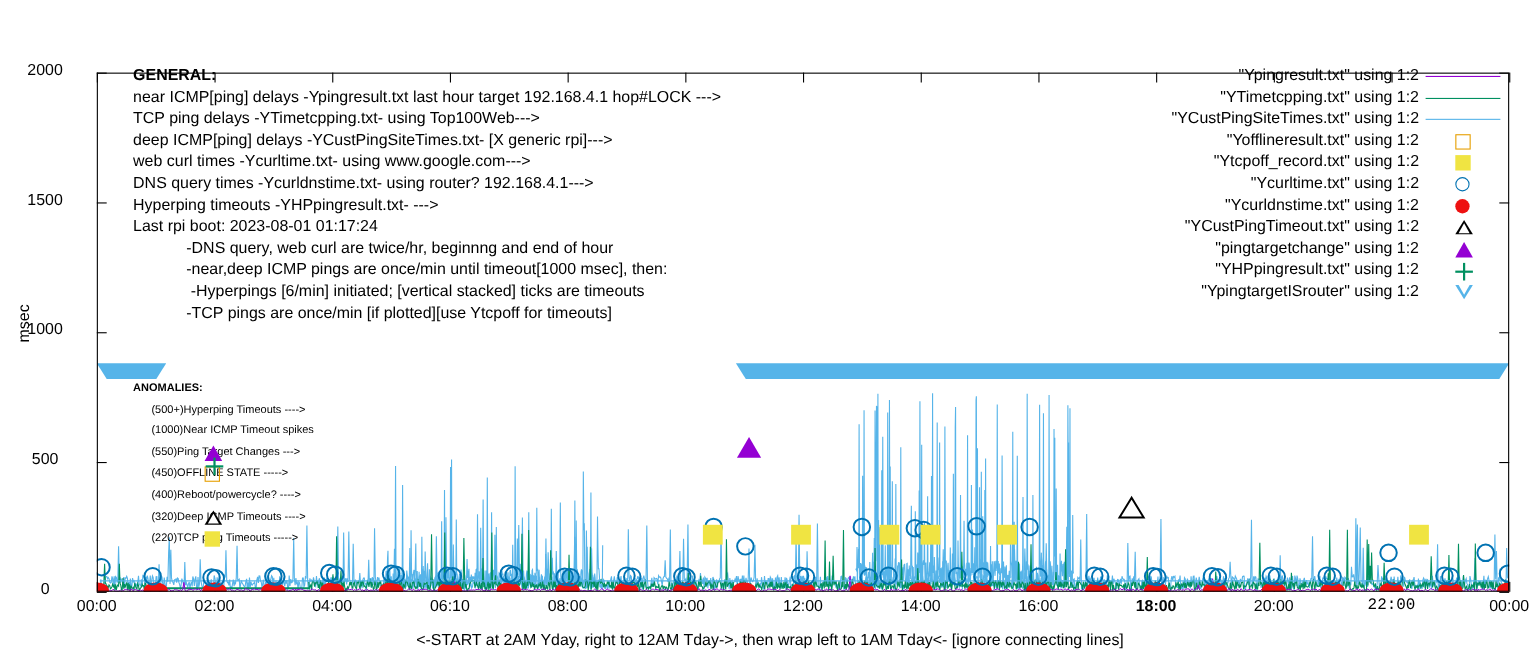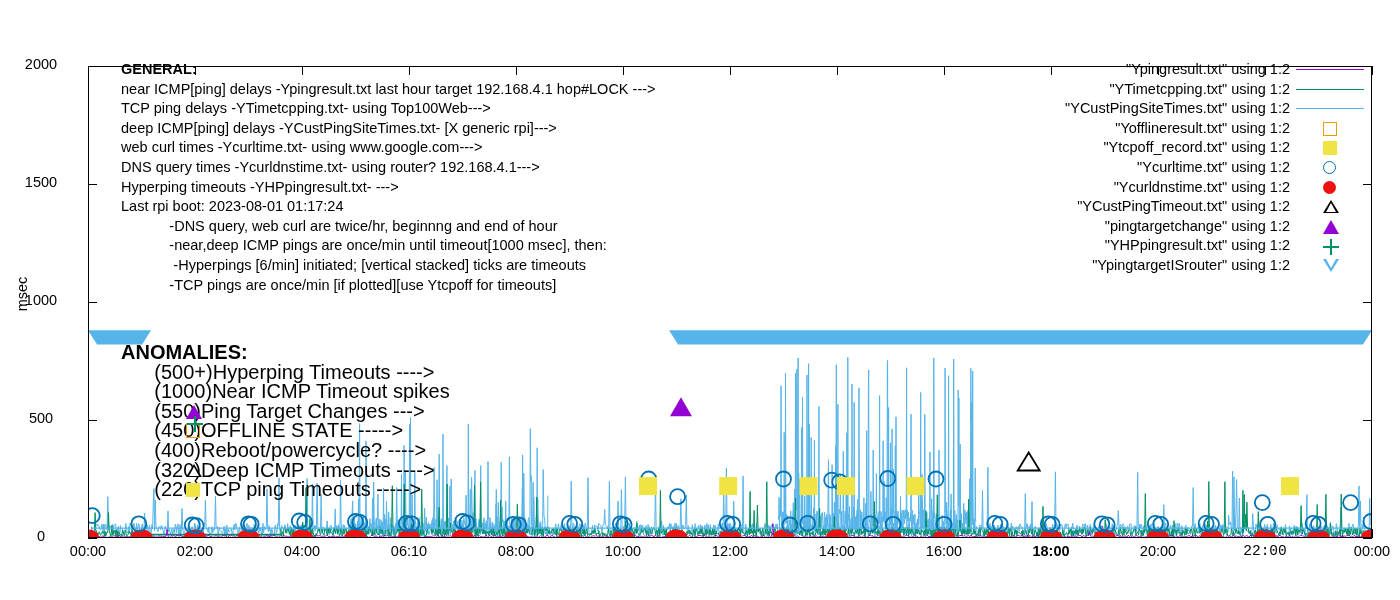--- a/index.html
+++ b/index.html
@@ -35,21 +35,21 @@
   .xtick{position:absolute;top:543px;width:70px;margin-left:-35px;text-align:center;font-size:14.5px;}
   .xtickmark{position:absolute;top:529px;height:9px;width:0;border-left:1.4px solid #000;}
   .xtickmarkT{position:absolute;top:66px;height:9px;width:0;border-left:1.4px solid #000;}
   #xlabel{
     position:absolute;left:0;top:574px;width:1400px;text-align:center;font-size:14.5px;
   }
 
   
   #general{position:absolute;left:121px;top:60px;font-size:14.5px;line-height:19.6px;white-space:pre;}
   #general .hdr{font-weight:bold;}
-  #anomalies{position:absolute;left:121px;top:343px;font-size:20px;line-height:19.6px;white-space:pre;}
+  #anomalies{position:absolute;left:121px;top:343px;font-size:10px;line-height:19.6px;white-space:pre;}
   #anomalies .hdr{font-weight:bold;}
   .anomrow{position:relative;height:19.6px;white-space:pre;}
   .anomrow .mk{position:absolute;left:-1px;top:0px;width:22px;height:19.6px;}
 
   
   #legend{position:absolute;left:1000px;top:60px;width:290px;}
   .legrow{height:19.6px;line-height:19.6px;text-align:right;font-size:14.5px;white-space:nowrap;}
   #legmarks{position:absolute;left:1296px;top:60px;width:80px;}
   .legmk{height:19.6px;position:relative;}
   .legline{position:absolute;left:0;top:9px;width:68px;height:0;border-top:1.6px solid #000;}
@@ -298,13 +298,14 @@
         <span class="tri-up-fill" style="display: inline-block; border-bottom-color: rgb(148, 0, 211); position: absolute; left: 27px; top: 3px;"></span>
       </div>
       <div class="legmk">
         <span class="plus-teal" style="display: inline-block; position: absolute; left: 27px; top: 3px;"></span>
       </div>
       <div class="legmk">
         <span class="tri-dn-open" style="display: inline-block; border-top-color: rgb(86, 180, 233); position: absolute; left: 27px; top: 3px;"></span>
       </div>
     </div>
 
+  <div id="xlabel">&lt;-START at 2AM Yday, right to 12AM Tday-&gt;, then wrap left to 1AM Tday&lt;- [ignore connecting lines]</div>
 </div>
 
 </body></html>

